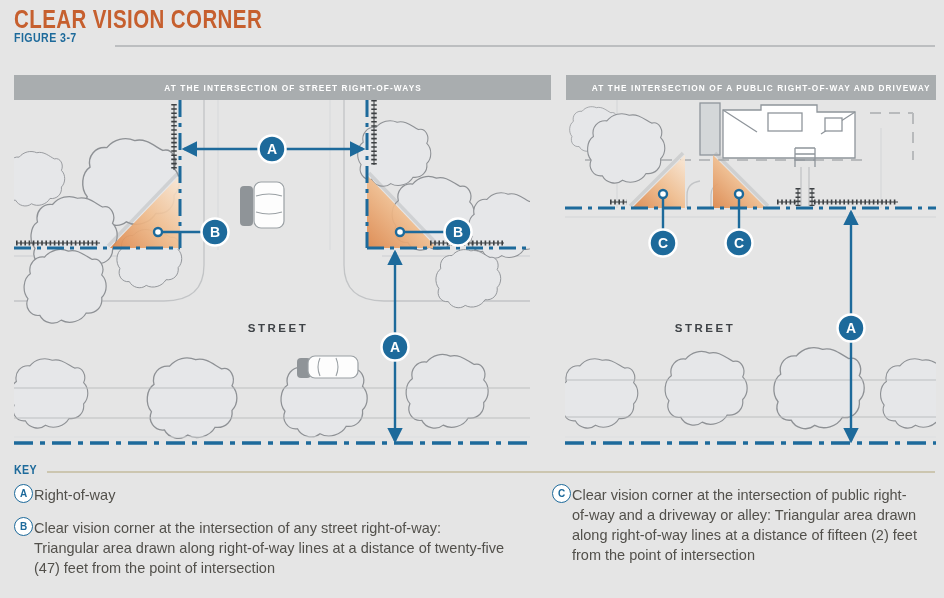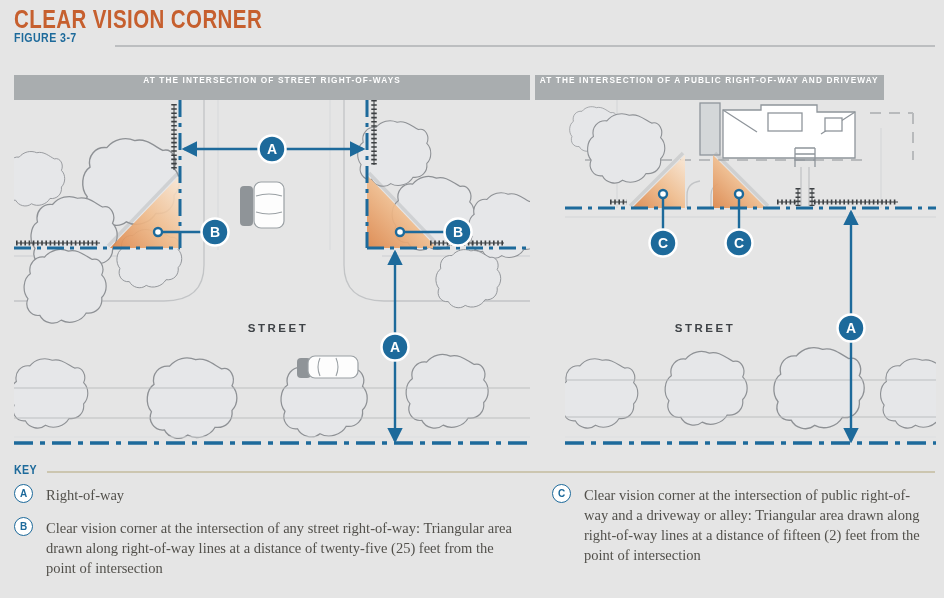--- a/index.html
+++ b/index.html
@@ -4,34 +4,34 @@
 <style>
   html,body{margin:0;padding:0;background:#fff;}
   .page{position:relative;width:944px;height:598px;background:#e5e5e5;overflow:hidden;
         font-family:"Liberation Sans",sans-serif;}
   .page-title{position:absolute;left:14px;top:5px;font-size:25px;font-weight:bold;
         color:#c65f2e;letter-spacing:.5px;transform:scaleX(.82);transform-origin:0 50%;white-space:nowrap;}
   .figure-label{position:absolute;left:14px;top:31px;font-size:12.5px;font-weight:bold;
         color:#1d6a9b;letter-spacing:.5px;transform:scaleX(.85);transform-origin:0 50%;white-space:nowrap;}
   .top-rule{position:absolute;left:115px;top:45px;width:820px;height:2px;background:#bcbec0;}
   .panel-bar{position:absolute;top:75px;height:25px;background:#a9adaf;color:#fff;
-        display:flex;align-items:flex-start;justify-content:center;}
+        display:flex;align-items:center;justify-content:center;padding-left:21px;}
   .panel-bar span{font-size:9px;font-weight:bold;letter-spacing:1.2px;transform:scaleX(.92);white-space:nowrap;}
   .bar-left{left:14px;width:516px;}
-  .bar-right{left:535px;width:349px;}
+  .bar-right{left:566px;width:349px;}
   .svg-left{position:absolute;left:14px;top:100px;}
   .svg-right{position:absolute;left:565px;top:100px;}
   .key-title{position:absolute;left:14px;top:463px;font-size:12.5px;font-weight:bold;
         color:#1d6a9b;letter-spacing:.5px;transform:scaleX(.85);transform-origin:0 50%;}
   .key-rule{position:absolute;left:47px;top:471px;width:888px;height:2px;background:#ccc6b0;}
   .key-item{position:absolute;display:flex;align-items:flex-start;}
   .key-marker{width:19px;height:19px;border:1.5px solid #1d6a9b;border-radius:50%;color:#1d6a9b;
         font-size:10px;font-weight:bold;display:flex;align-items:center;justify-content:center;
         flex-shrink:0;box-sizing:border-box;background:#fff;}
-  .key-text{margin-left:13px;font-family:Liberation Serif, serif;font-size:14.5px;
+  .key-text{margin-left:1px;font-family:Liberation Sans, sans-serif;font-size:14.5px;
         color:#52504b;line-height:20px;padding-top:1px;}
   .key-a{left:14px;top:484px;}
   .key-b{left:14px;top:517px;}
   .key-b .key-text{width:472px;}
   .key-c{left:552px;top:484px;}
   .key-c .key-text{width:348px;}
   svg text.mk{font-family:"Liberation Sans",sans-serif;font-size:14px;font-weight:bold;fill:#fff;text-anchor:middle;}
   svg text.street{font-family:"Liberation Sans",sans-serif;font-size:11.5px;font-weight:bold;
         fill:#3f4347;letter-spacing:2.5px;text-anchor:middle;}
 </style>
@@ -236,20 +236,20 @@
 
   <div class="key-title">KEY</div>
   <div class="key-rule"></div>
 
   <div class="key-item key-a">
     <div class="key-marker">A</div>
     <div class="key-text">Right-of-way</div>
   </div>
   <div class="key-item key-b">
     <div class="key-marker">B</div>
-    <div class="key-text">Clear vision corner at the intersection of any street right-of-way: Triangular area drawn along right-of-way lines at a distance of twenty-five (25) feet from the point of intersection</div>
+    <div class="key-text">Clear vision corner at the intersection of any street right-of-way: Triangular area drawn along right-of-way lines at a distance of twenty-five (47) feet from the point of intersection</div>
   </div>
   <div class="key-item key-c">
     <div class="key-marker">C</div>
     <div class="key-text">Clear vision corner at the intersection of public right-of-way and a driveway or alley: Triangular area drawn along right-of-way lines at a distance of fifteen (2) feet from the point of intersection</div>
   </div>
 
 </div>
 
 </body></html>

